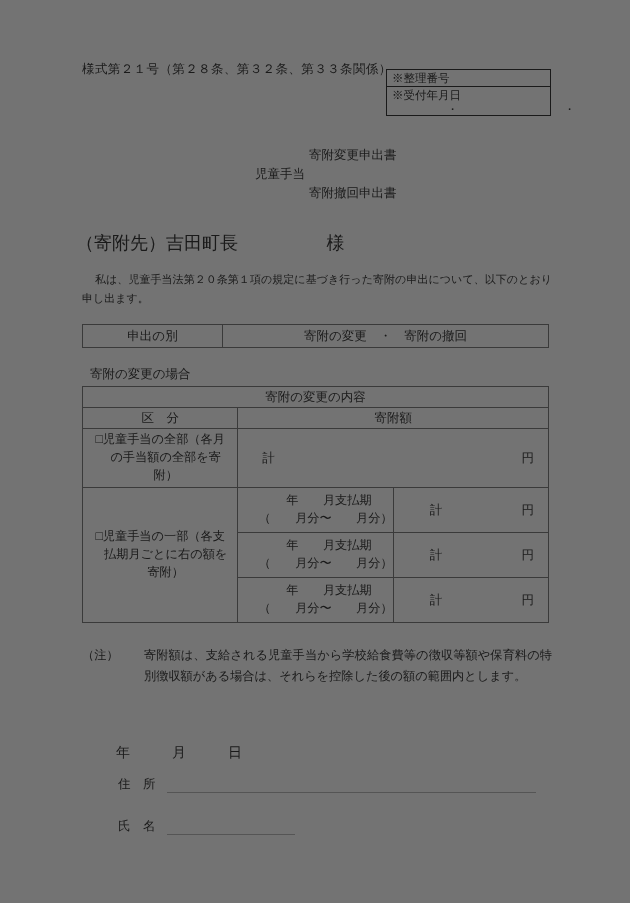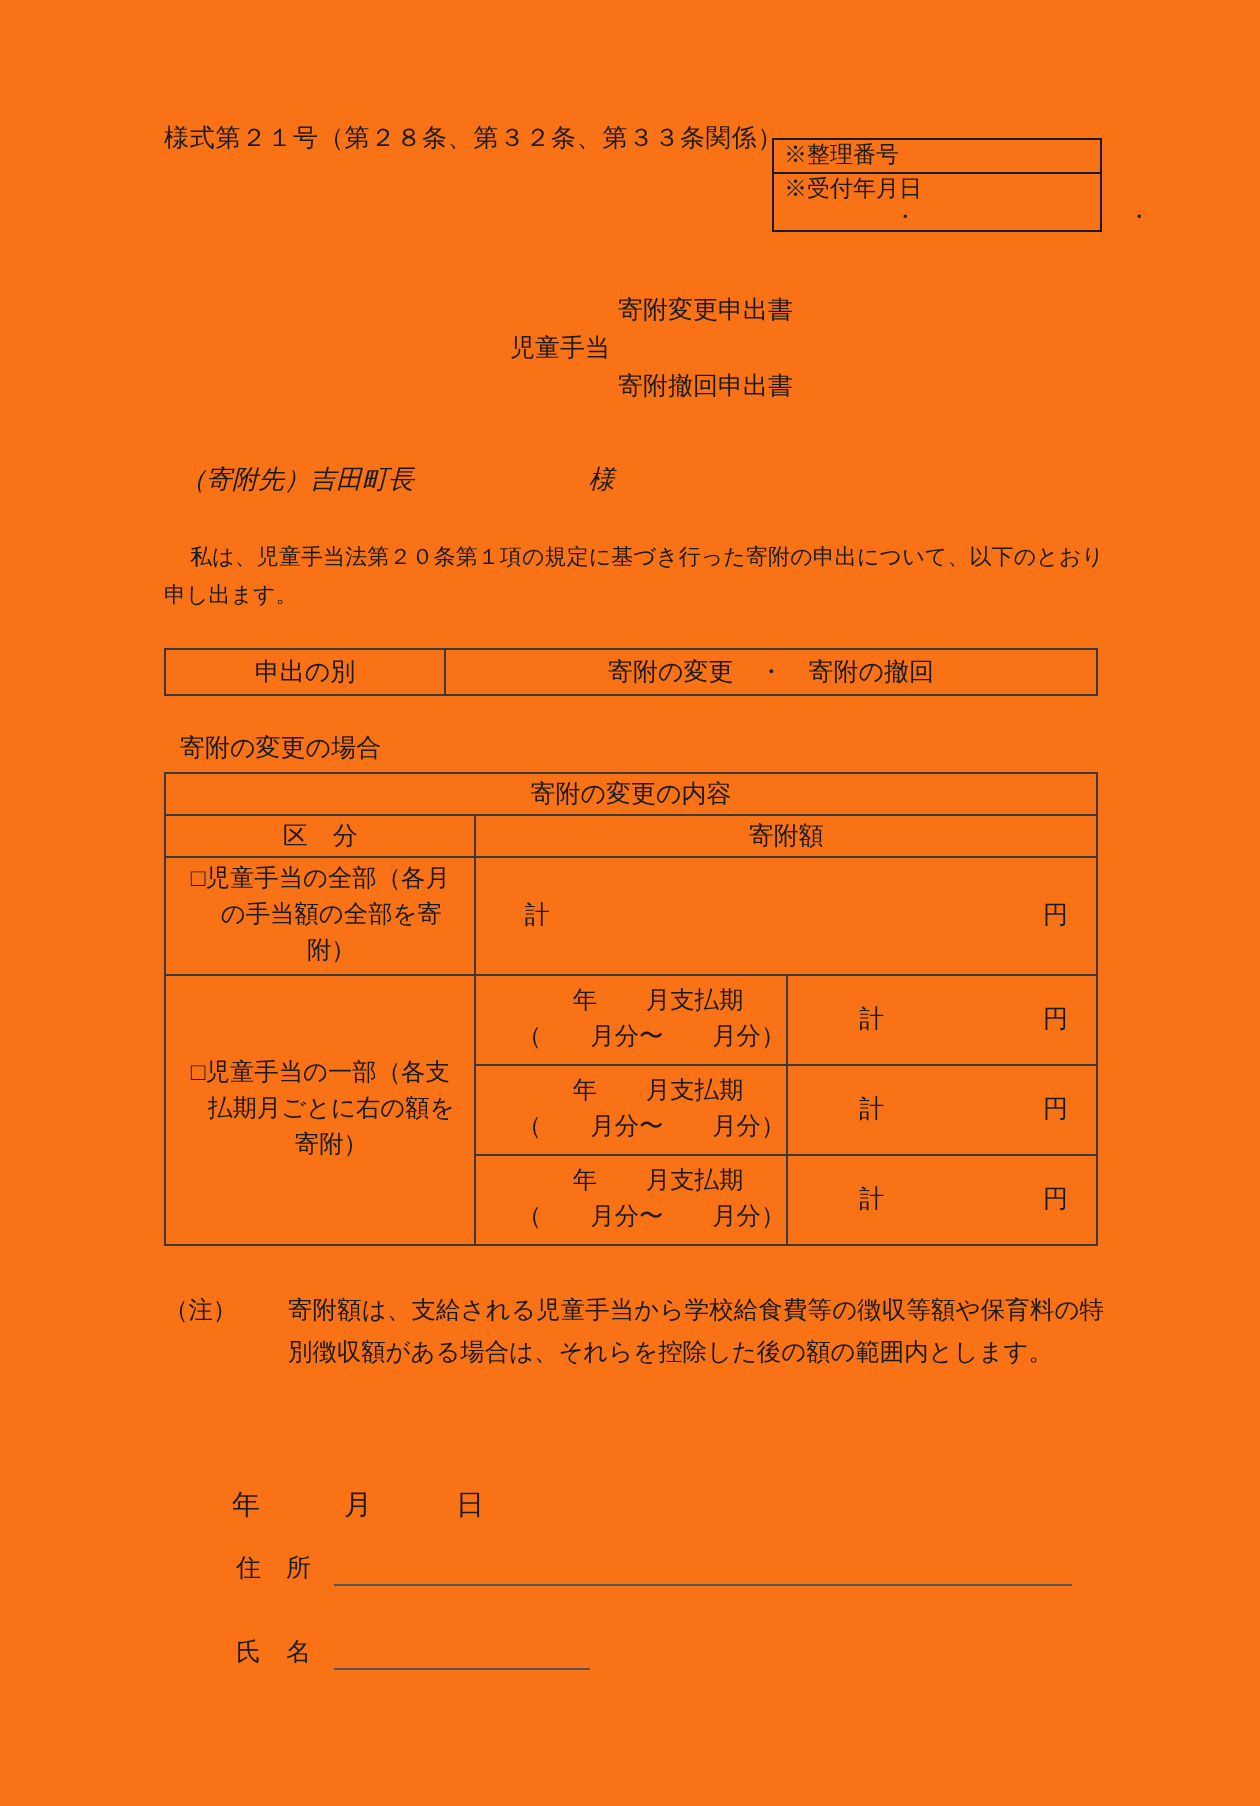--- a/index.html
+++ b/index.html
@@ -8,21 +8,21 @@
     background: #ffffff;
   }
   body {
     font-family: "Liberation Serif", "DejaVu Serif", serif;
     color: #1a1a1a;
   }
   .page {
     position: relative;
     width: 630px;
     height: 903px;
-    background: #f97316;
+    background: #737373;
     overflow: hidden;
   }
 
   
   .form-no {
     position: absolute;
     left: 82px;
     top: 61px;
     font-size: 12.5px;
     letter-spacing: 0.4px;
@@ -79,25 +79,24 @@
   }
   .doc-title .t-right {
     position: absolute;
     left: 54px;
     top: 0;
   }
 
   
   .addressee {
     position: absolute;
-    left: 90px;
+    left: 76px;
     top: 231px;
-    font-size: 13px;
-    white-space: nowrap;
-    font-style: italic;
+    font-size: 18px;
+    white-space: nowrap;
   }
   .addressee .sama {
     display: inline-block;
     margin-left: 84px;
   }
 
   
   .body-para {
     position: absolute;
     left: 82px;

